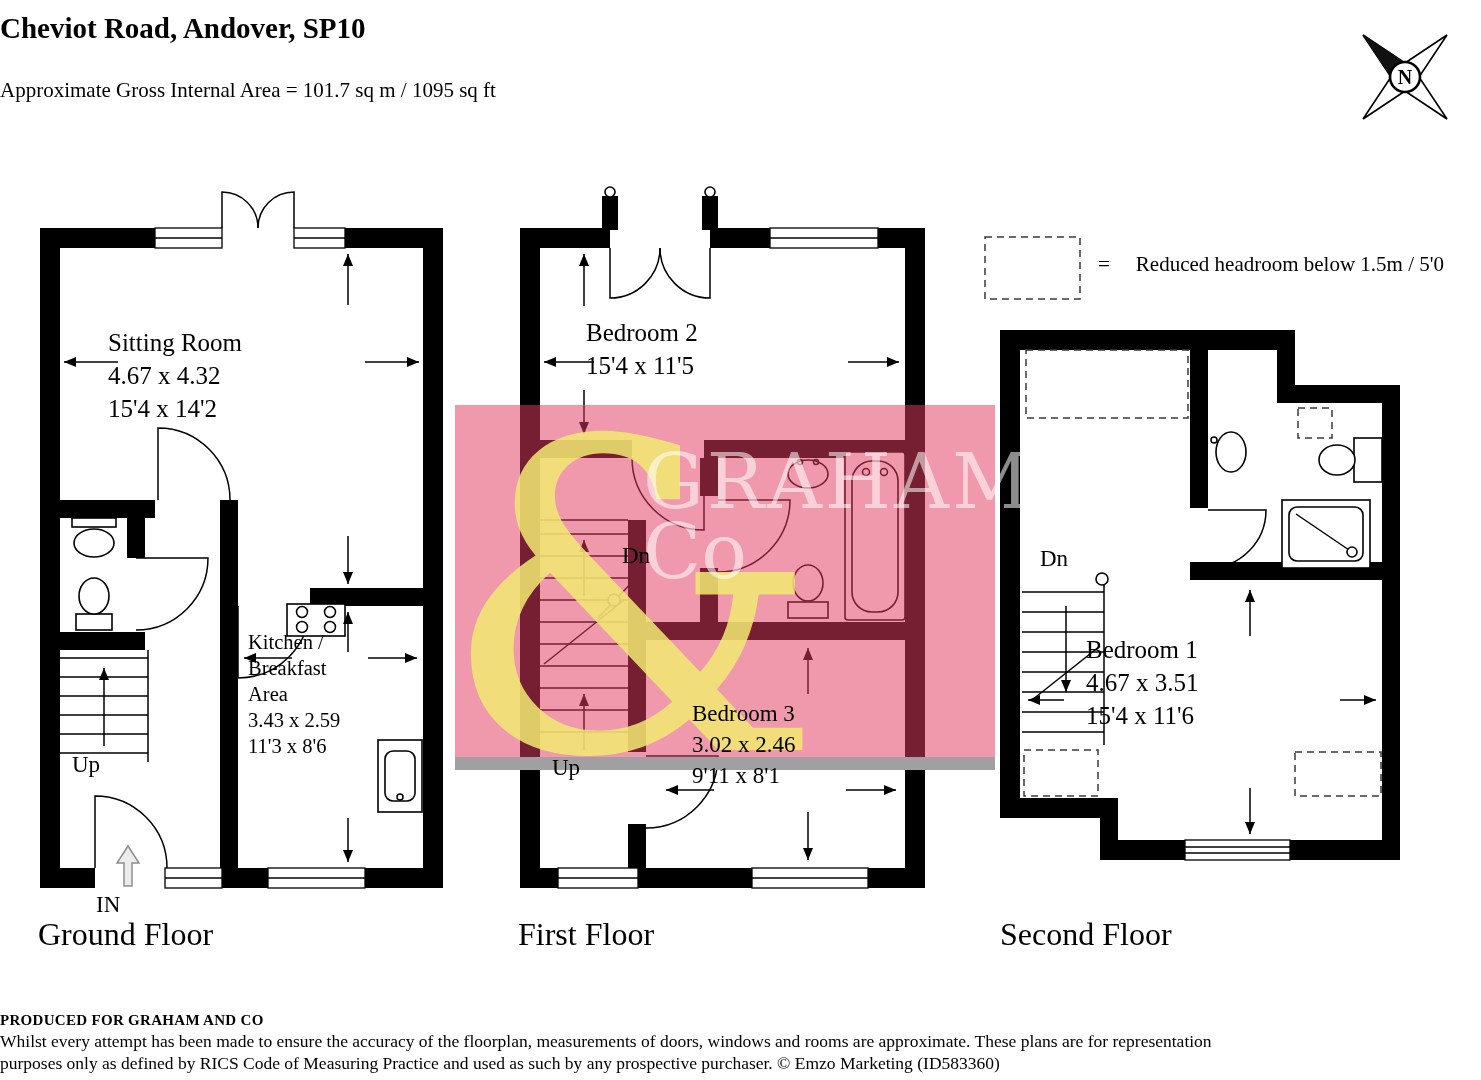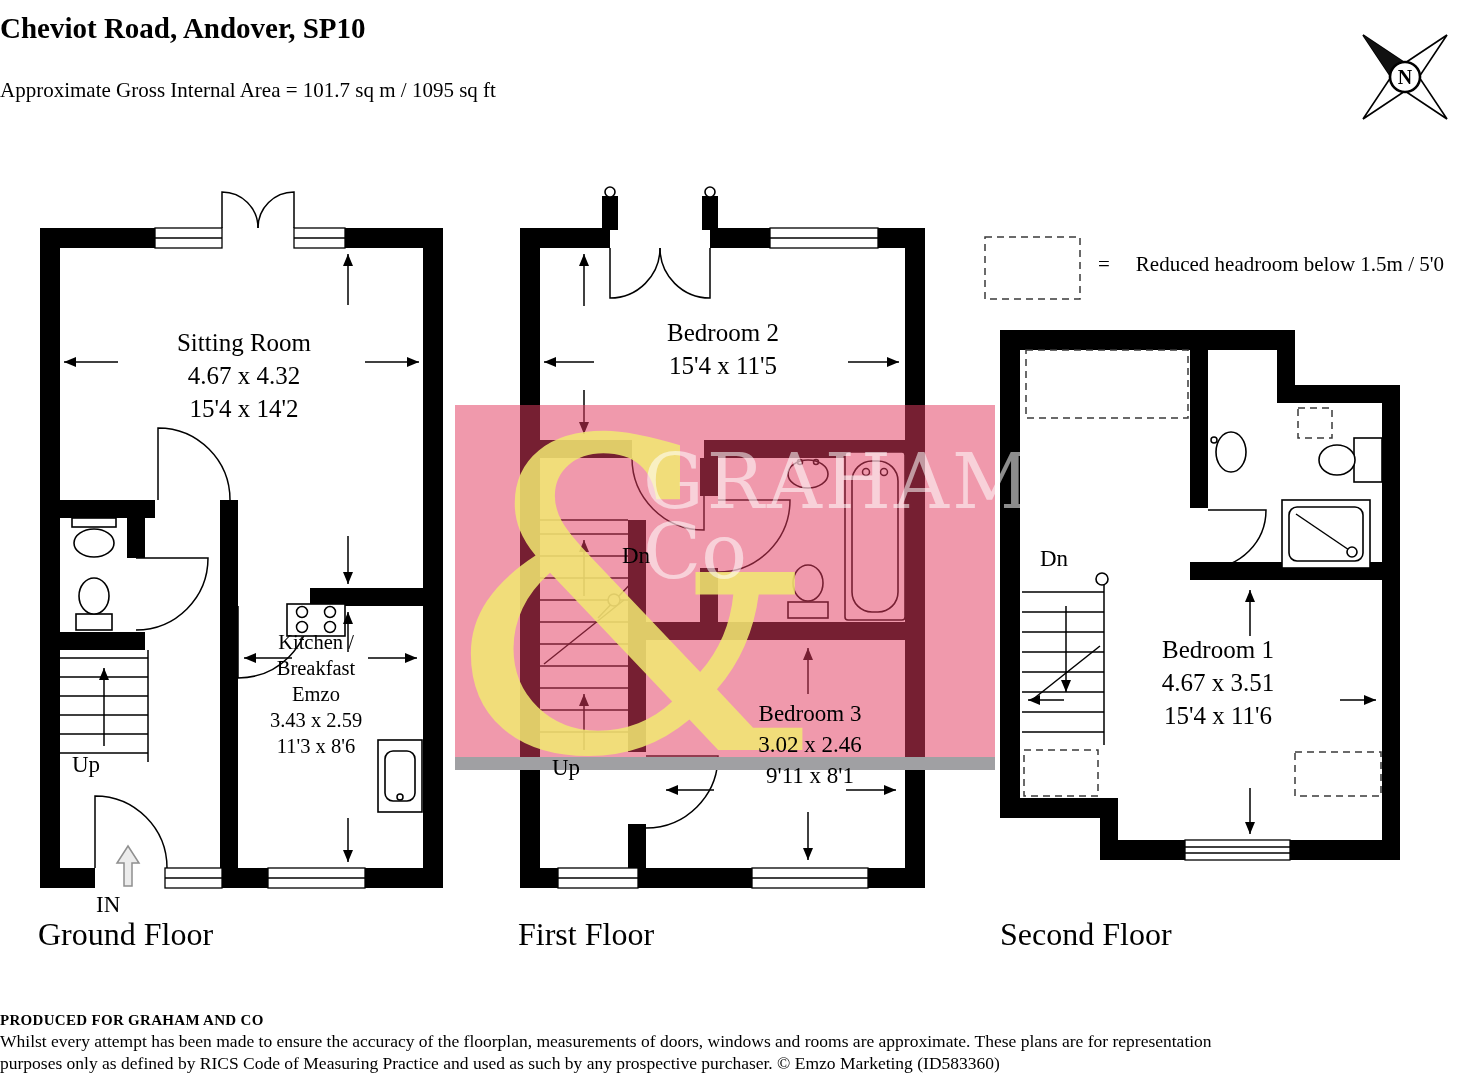--- a/index.html
+++ b/index.html
@@ -5,21 +5,21 @@
   *{margin:0;padding:0;box-sizing:border-box}
   html,body{background:#fff}
   .stage{position:relative;width:1481px;height:1080px;background:#fff;
          font-family:"Liberation Serif",serif;color:#000;overflow:hidden}
   .stage>svg{position:absolute;left:0;top:0}
   .t{position:absolute;white-space:nowrap}
   .center{left:0;right:0;text-align:left}
   .title{top:12px;font-size:29px;font-weight:bold}
   .subtitle{top:78px;font-size:21px}
   .legend{position:absolute;top:252px;left:1098px;font-size:21px;display:flex;gap:26px;white-space:nowrap}
-  .roomlbl{position:absolute;text-align:center;font-size:25px;line-height:33px}
+  .roomlbl{position:absolute;text-align:left;font-size:25px;line-height:33px}
   .roomlbl.small{font-size:20.5px;line-height:26px}
   .roomlbl.mid{font-size:23px;line-height:31px}
   .dir{position:absolute;font-size:23px}
   .caption{position:absolute;top:916px;font-size:32px;font-weight:normal;white-space:nowrap}
   .f1{top:1012px;font-size:15px;font-weight:bold;letter-spacing:.3px}
   .f2{top:1031px;font-size:17.5px}
   .f3{top:1053px;font-size:17.5px}
   svg .wall{fill:#000}
   svg .thin{fill:none;stroke:#000;stroke-width:1.5}
   svg .fix{fill:#fff;stroke:#000;stroke-width:1.6}
@@ -264,21 +264,21 @@
 </div>
 
 <div class="roomlbl" style="left:108px;top:326px;width:272px">
   <div>Sitting Room</div>
   <div>4.67 x 4.32</div>
   <div>15'4 x 14'2</div>
 </div>
 <div class="roomlbl small" style="left:248px;top:629px;width:136px">
   <div>Kitchen /</div>
   <div>Breakfast</div>
-  <div>Emzo</div>
+  <div>Area</div>
   <div>3.43 x 2.59</div>
   <div>11'3 x 8'6</div>
 </div>
 <div class="dir" style="left:72px;top:752px">Up</div>
 <div class="dir" style="left:96px;top:892px;width:66px;">IN</div>
 <div class="caption" style="left:38px">Ground Floor</div>
 
 <div class="roomlbl" style="left:586px;top:316px;width:274px">
   <div>Bedroom 2</div>
   <div>15'4 x 11'5</div>

